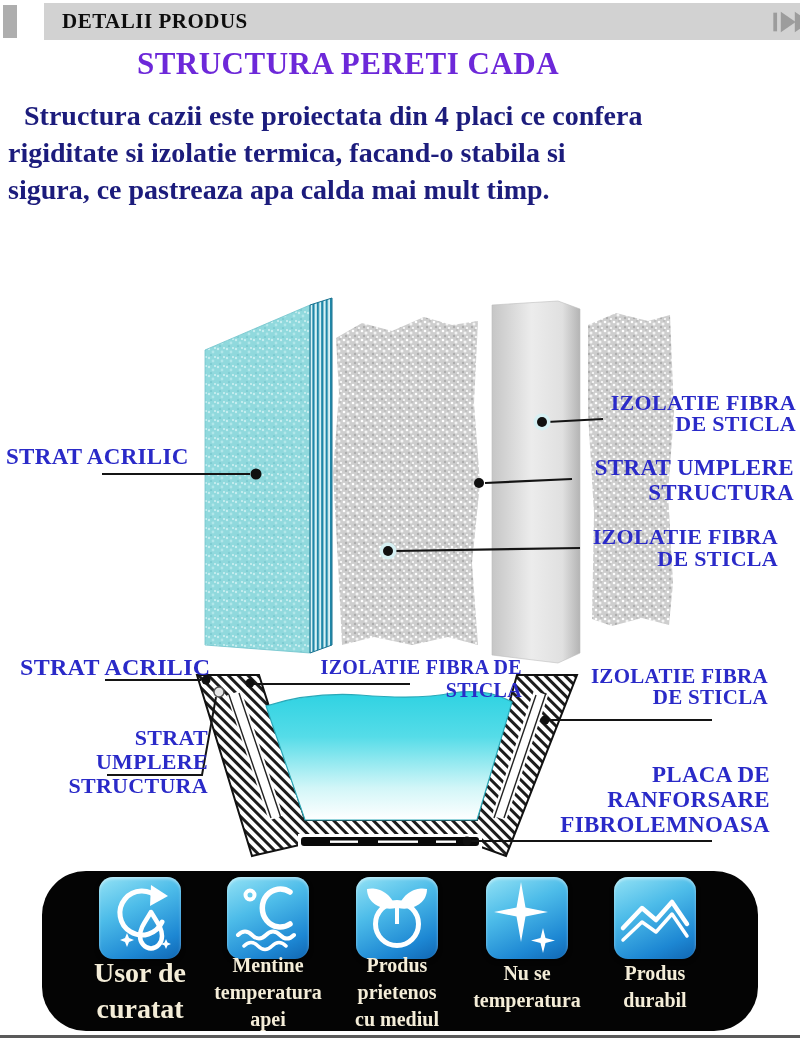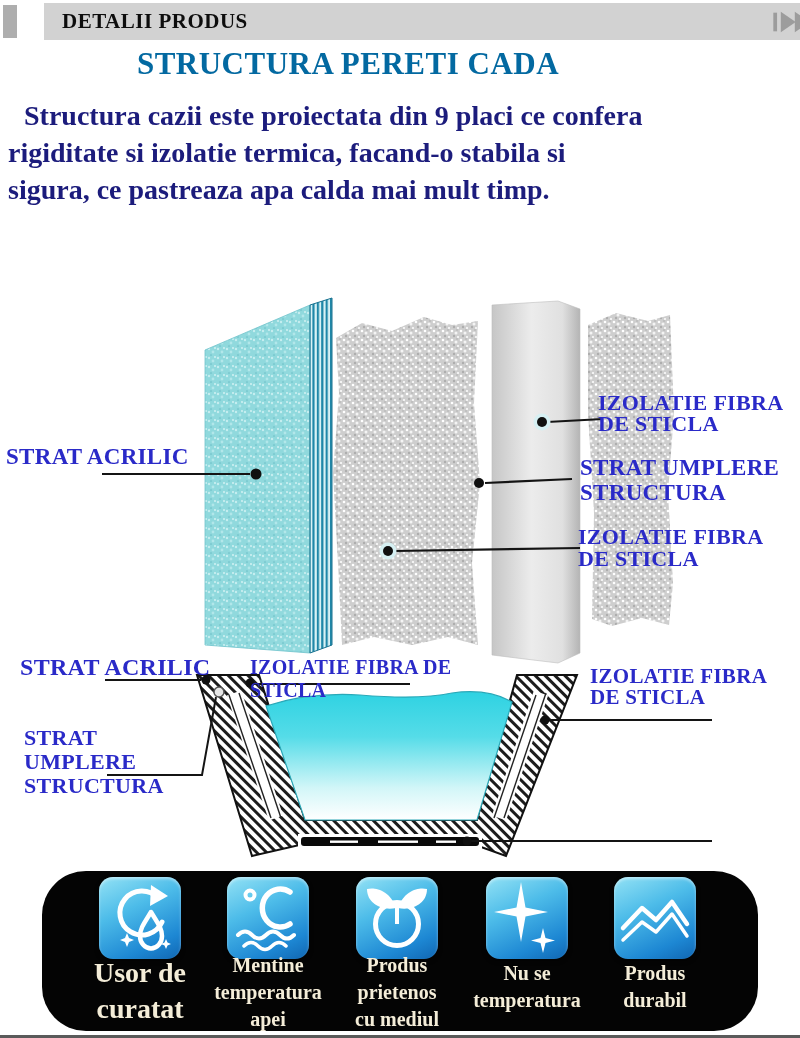--- a/index.html
+++ b/index.html
@@ -8,26 +8,26 @@
   .abs { position:absolute; }
   .ml { white-space:pre-line; }
 
   
   .hdr-bar { left:20px; top:3px; width:780px; height:37px; background:#d2d2d2; display:flex; align-items:center;margin-left:24px; }
   .hdr-sq { left:3px; top:5px; width:14px; height:33px; background:#aeaeae; }
   .hdr-title { margin-left:18px; font-size:21px; color:#0d0d0d; letter-spacing:.5px; }
   .hdr-ff { position:absolute; right:10px; top:5px; }
 
   
-  .title { left:0; top:46px; width:696px; text-align:center; font-size:31px; color:#0369a1; letter-spacing:.5px; }
+  .title { left:0; top:46px; width:696px; text-align:center; font-size:31px; color:#6d28d9; letter-spacing:.5px; }
   .para { left:8px; top:97px; width:786px; font-size:28px; line-height:37px; color:#1c1c7c; text-indent:16px; }
   .para2 { top:208px; }
 
   
-  .lbl { color:#2a2ac8; letter-spacing:.3px; text-align:left; }
+  .lbl { color:#2a2ac8; letter-spacing:.3px; text-align:right; }
   .lbl-acr1   { left:6px;  top:444px; width:210px; font-size:23px; text-align:left; }
   .lbl-fibtop { left:598px; top:392px; width:198px; font-size:22px; line-height:21px; }
   .lbl-fill1  { left:580px; top:455px; width:214px; font-size:23px; line-height:25px; }
   .lbl-fibmid { left:578px; top:526px; width:200px; font-size:22px; line-height:22px; }
 
   .lbl-acr2   { left:20px;  top:654px; width:212px; font-size:24px; text-align:left; }
   .lbl-fibcen { left:250px; top:656px; width:272px; font-size:20px; }
   .lbl-fibrgt { left:590px; top:666px; width:178px; font-size:21px; line-height:21px; }
   .lbl-fill2  { left:24px;  top:726px; width:184px; font-size:22px; line-height:24px; }
   .lbl-placa  { left:546px; top:762px; width:224px; font-size:23px; line-height:25px; }
@@ -53,21 +53,21 @@
     <span class="hdr-ff">
       <svg width="44" height="28" viewBox="0 0 44 30">
         <rect x="2" y="5" width="4" height="20" fill="#9c9c9c"></rect>
         <polygon points="10,4 26,15 10,26" fill="#9c9c9c"></polygon>
         <polygon points="25,4 41,15 25,26" fill="#9c9c9c"></polygon>
       </svg>
     </span>
   </div>
 
   <div class="abs title">STRUCTURA PERETI CADA</div>
-  <div class="abs para ml">Structura cazii este proiectata din 9 placi ce confera
+  <div class="abs para ml">Structura cazii este proiectata din 4 placi ce confera
 rigiditate si izolatie termica, facand-o stabila si
 sigura, ce pastreaza apa calda mai mult timp.</div>
 
   <svg class="abs" style="left:0;top:293px" width="800" height="372" viewBox="0 0 800 372">
     <defs>
       <pattern id="graySpeck" width="9" height="9" patternUnits="userSpaceOnUse">
         <rect width="9" height="9" fill="#cecece"></rect>
         <circle cx="2" cy="2" r="1.3" fill="#ffffff"></circle>
         <circle cx="6" cy="4" r="1.5" fill="#f4f4f4"></circle>
         <circle cx="4" cy="7" r="1.2" fill="#adadad"></circle>
@@ -176,20 +176,23 @@
     </g>
     <circle cx="219" cy="39" r="5" fill="#e6e6e6" stroke="#555" stroke-width="1.5"></circle>
   </svg>
 
   <div class="abs lbl lbl-acr2">STRAT ACRILIC</div>
   <div class="abs lbl lbl-fibcen">IZOLATIE FIBRA DE STICLA</div>
   <div class="abs lbl lbl-fibrgt ml">IZOLATIE FIBRA
 DE STICLA</div>
   <div class="abs lbl lbl-fill2 ml">STRAT UMPLERE
 STRUCTURA</div>
+  <div class="abs lbl lbl-placa ml">PLACA DE
+RANFORSARE
+FIBROLEMNOASA</div>
 
   <div class="abs feat-bar"></div>
 
   <div class="abs tile" style="left:99px">
     <svg width="80" height="80" viewBox="0 0 80 80" fill="none" stroke="#fff" stroke-linecap="round">
       <path d="M58,20 A22,22 0 1 0 62,44" stroke-width="5"></path>
       <polygon points="51,7 68,18 50,28" fill="#fff" stroke="none"></polygon>
       <path d="M51,34 C45,44 40,50 40,58 a11,12.5 0 0 0 22,0 C62,50 57,44 51,34 Z" stroke-width="4.5" stroke-linejoin="round"></path>
       <path d="M27,55 l2,5 5,2 -5,2 -2,5 -2,-5 -5,-2 5,-2 Z" fill="#fff" stroke="none"></path>
       <path d="M66,61 l1.5,3.5 3.5,1.5 -3.5,1.5 -1.5,3.5 -1.5,-3.5 -3.5,-1.5 3.5,-1.5 Z" fill="#fff" stroke="none"></path>

